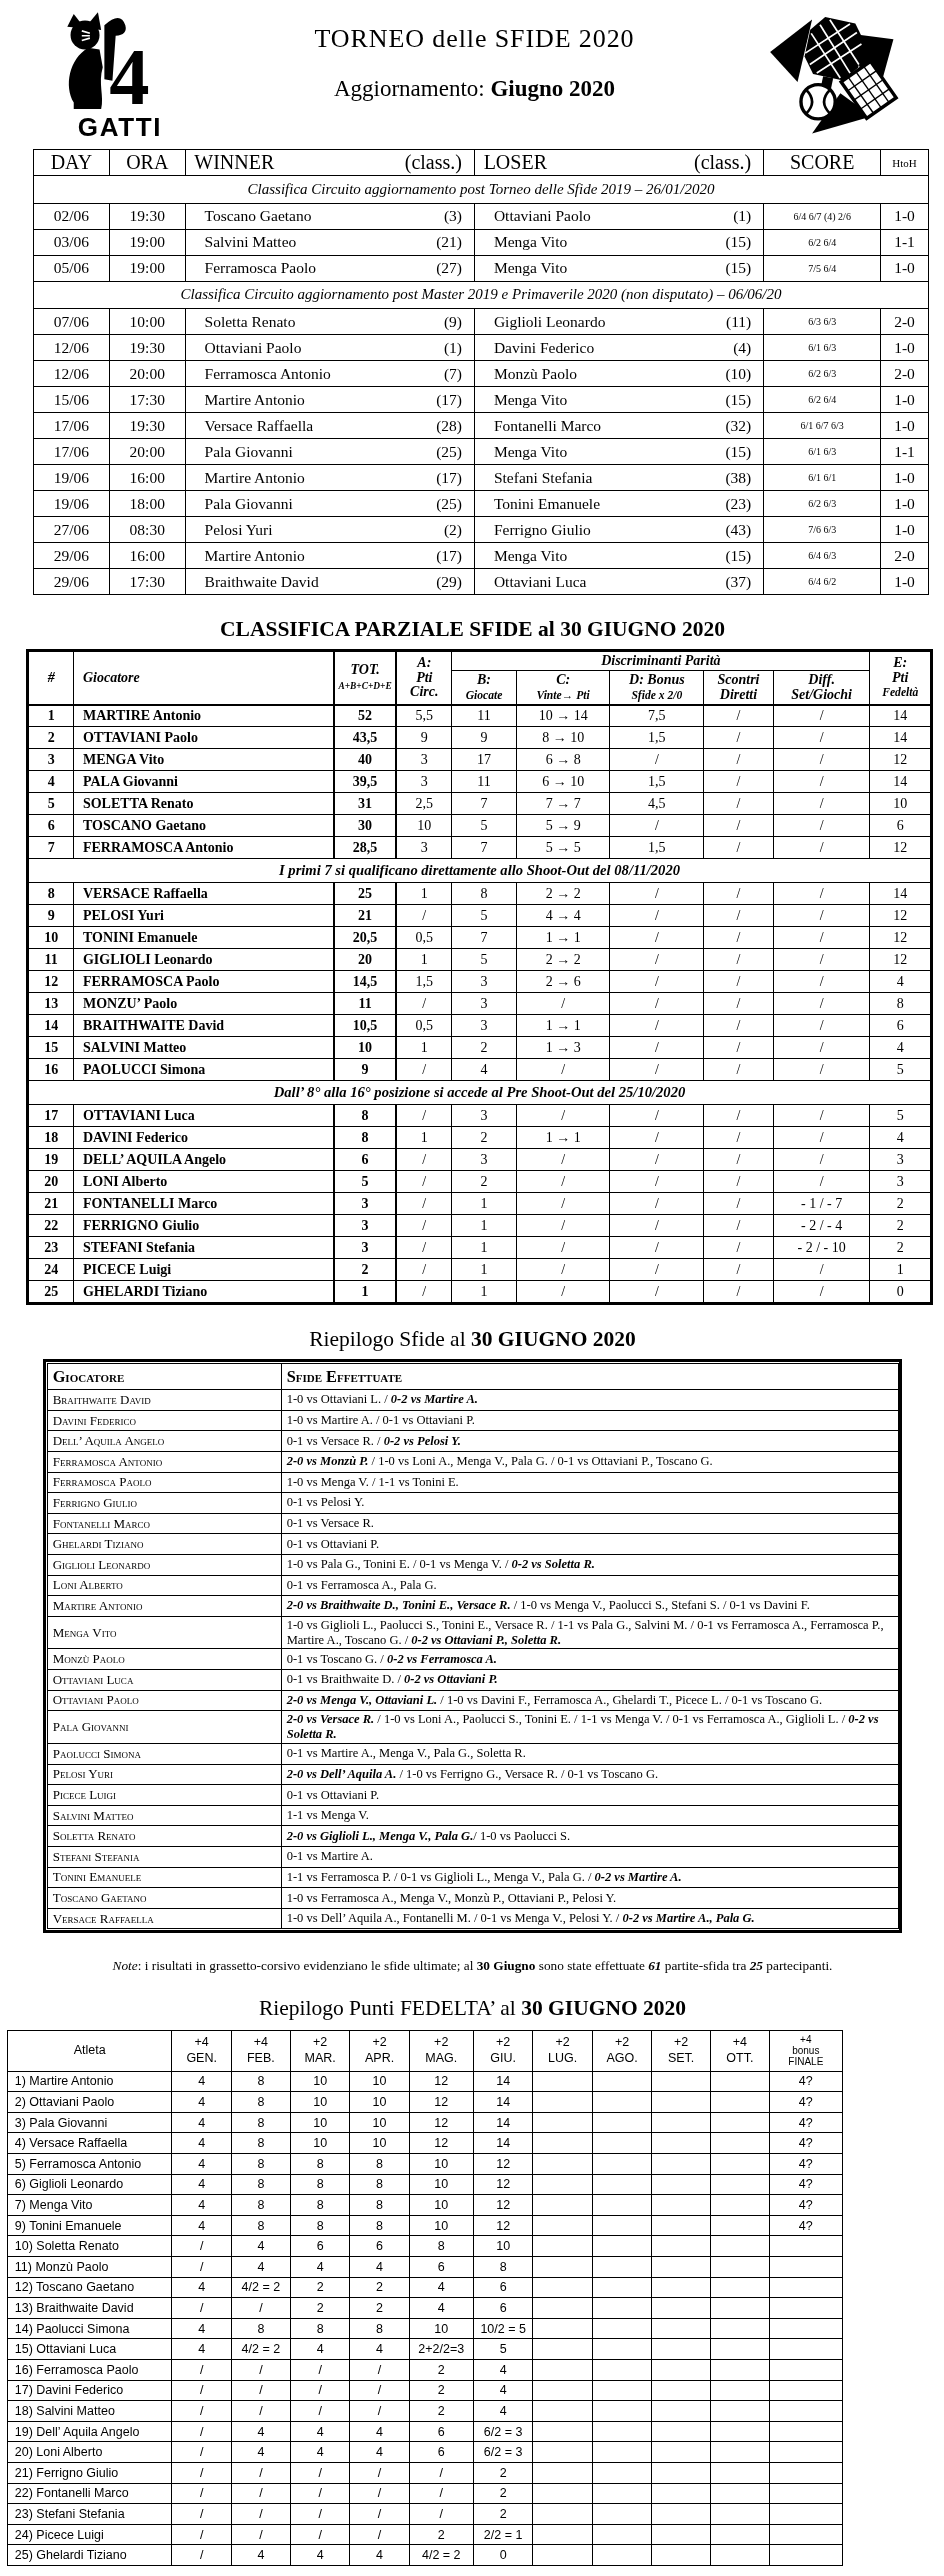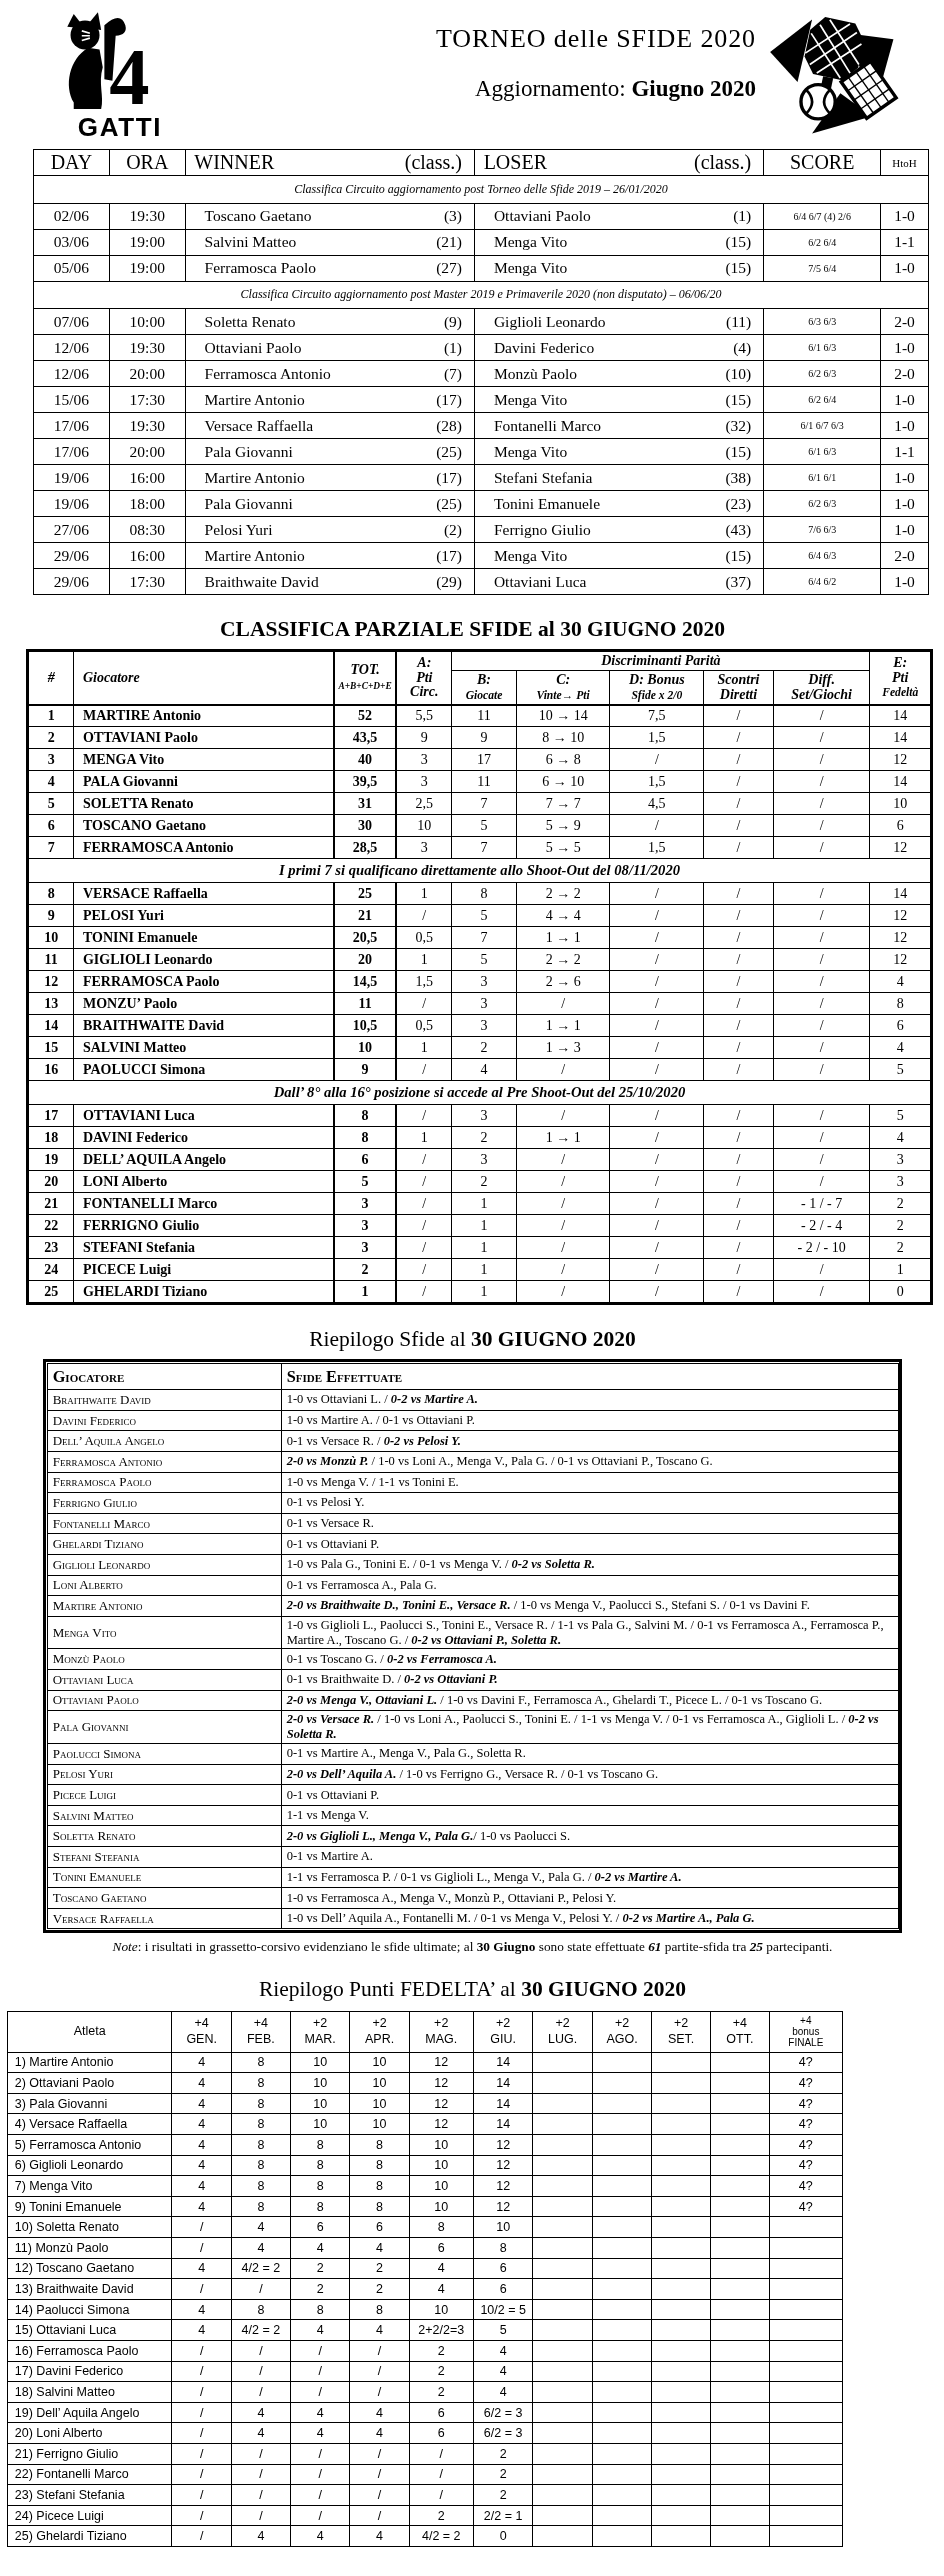--- a/index.html
+++ b/index.html
@@ -3,36 +3,36 @@
 <meta charset="utf-8">
 <style>
   html,body{margin:0;padding:0;background:#fff;color:#000;}
   body{width:945px;height:2576px;overflow:hidden;font-family:"Liberation Serif",serif;}
   .page{width:945px;}
 
   
   .hdr{display:flex;align-items:flex-start;justify-content:space-between;padding:8.6px 34px 0 47px;height:144px;box-sizing:border-box;}
   .logo-cat{width:146px;text-align:center;}
   .logo-cat .club-word{font-family:"Liberation Sans",sans-serif;font-weight:bold;font-size:26px;letter-spacing:1.7px;margin-top:-5.2px;}
-  .titles{flex:1;text-align:right;padding-top:15.5px;}
+  .titles{flex:1;text-align:center;padding-top:15.5px;}
   .titles h1{font-size:26px;font-weight:normal;margin:0 0 22px 0;letter-spacing:0.9px;}
   .titles h2{font-size:23px;font-weight:normal;margin:0;}
   .titles h2 b{font-weight:bold;}
   .logo-rackets{width:155px;text-align:center;}
 
   
   table{border-collapse:collapse;}
   td,th{border:0.9px solid #000;padding:0 5.2px;box-sizing:border-box;}
 
   
   .t1{width:896px;margin:5.2px auto 0 33px;font-size:15.5px;}
   .t1 th{font-weight:normal;font-size:20px;height:26px;}
   .t1 th.htoh{font-size:11px;}
   .t1 td{height:26px;text-align:center;}
-  .t1 td.section{font-style:italic;font-size:12px;height:27.5px;}
+  .t1 td.section{font-style:italic;font-size:15px;height:27.5px;}
   .t1 .pcell{text-align:left;}
   .t1 .pwrap{display:flex;justify-content:space-between;padding:0 6.9px 0 13.7px;}
   .t1 .thwrap{display:flex;justify-content:space-between;padding:0 6.9px 0 3.4px;gap:30px;}
   .t1 .score{font-size:10px;}
   .t1{border:1.7px solid #000;}
 
   
   .sec-title{ text-align:center;font-size:21.5px;margin:22px 0 6.9px 0;font-weight:bold;}
   .sec-title.mixed{font-weight:normal;}
   .sec-title.mixed b{font-weight:bold;}
@@ -52,21 +52,21 @@
   .t2 .hl2i{font-size:11.6px;font-style:italic;}
 
   
   .t3wrap{width:852px;margin:0 auto;border:3.4px solid #000;padding:0.9px;}
   .t3{width:100%;font-size:12px;}
   .t3 th{font-variant:small-caps;font-size:16.3px;text-align:left;height:26px;padding-left:5.2px;border:1.7px solid #000;}
   .t3 td{height:20.6px;padding:0.9px 5.2px;}
   .t3 td.gname{font-variant:small-caps;font-size:13px;white-space:nowrap;}
   .t3 td.sfide{font-size:12.5px;}
   .t3 .em{font-weight:bold;font-style:italic;}
-  .note{width:859px;margin:6px auto 0;text-align:center;font-size:13.3px;}
+  .note{width:859px;margin:25px auto 0;text-align:center;font-size:13.3px;}
   .note .i{font-style:italic;}
   .note .b{font-weight:bold;}
   .note .bi{font-weight:bold;font-style:italic;}
 
   
   .t4{width:836px;margin:8.6px auto 0 6.9px;font-family:"Liberation Sans",sans-serif;font-size:12.5px;border:0.9px solid #000;}
   .t4 th{font-weight:normal;line-height:1.25;padding:3.4px 1.7px;}
   .t4 .bonus-small{font-size:10px;line-height:1.1;}
   .t4 td{height:20.6px;text-align:center;}
   .t4 td.atleta{text-align:left;padding-left:6.9px;}

